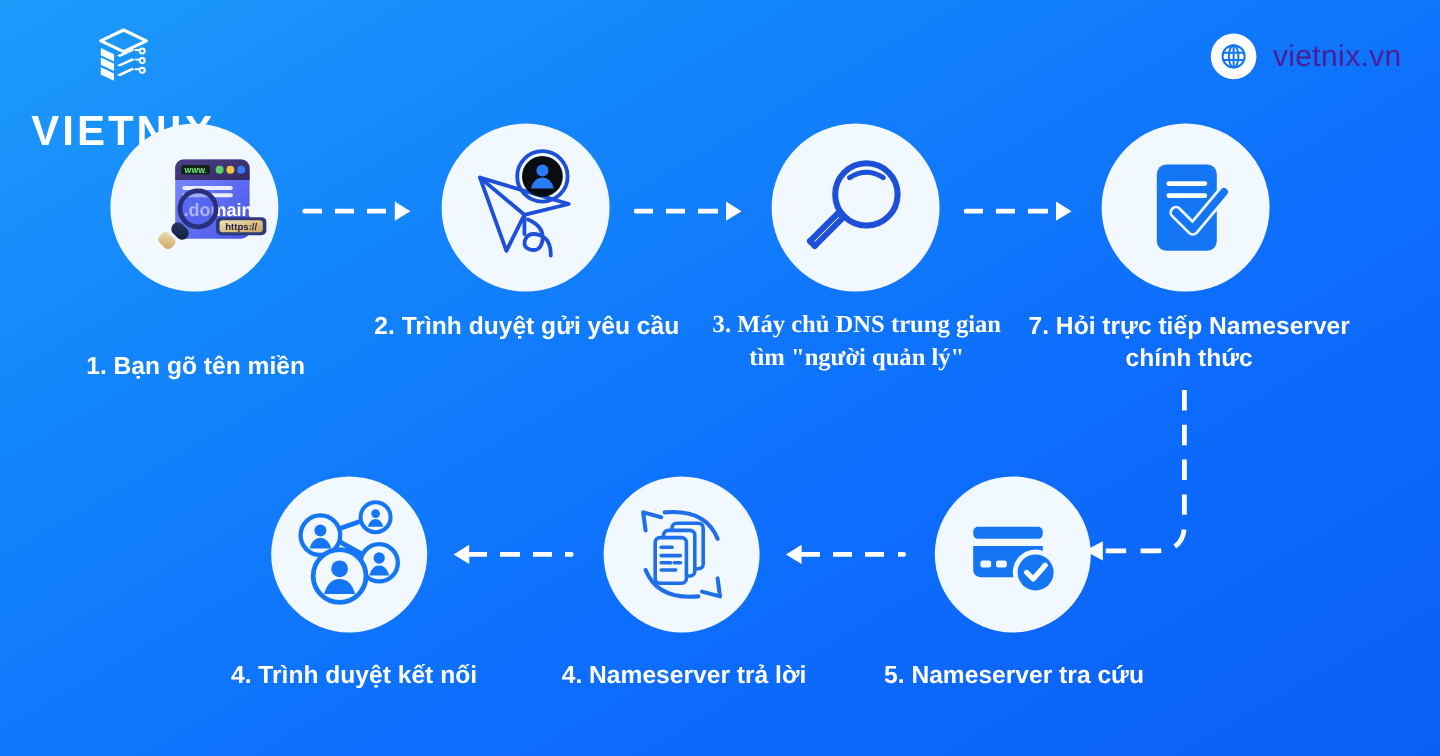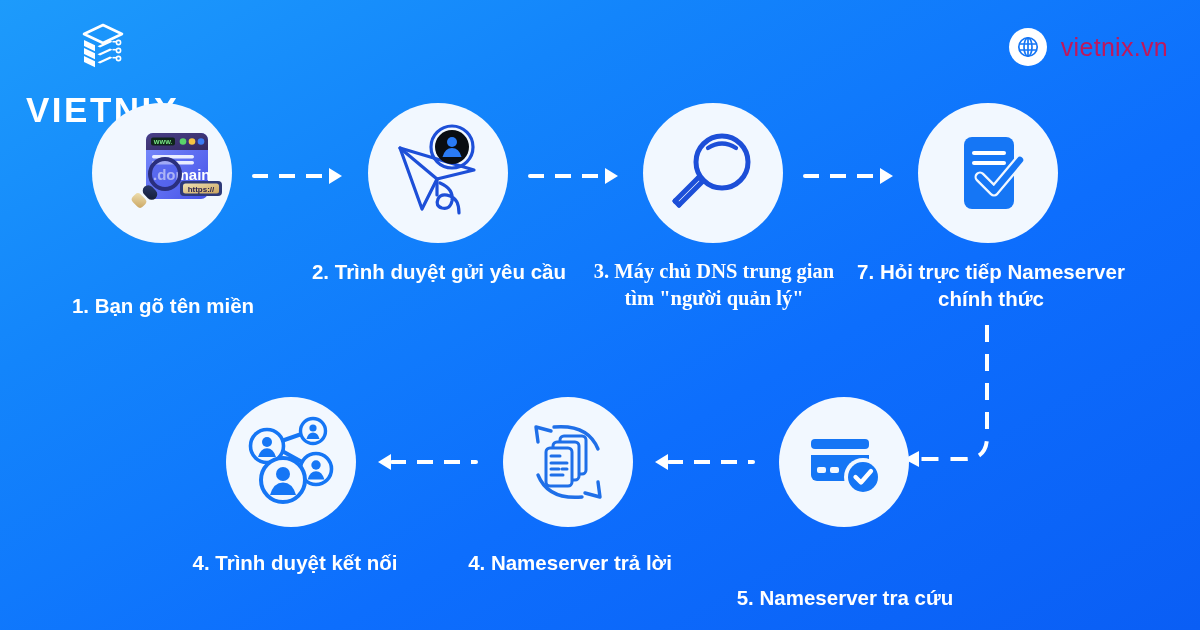--- a/index.html
+++ b/index.html
@@ -16,21 +16,21 @@
   .brand { position:absolute; left:26px; top:18px; display:flex; align-items:center; gap:20px;flex-direction:column; }
   .brand-name {
     font-size:35px; font-weight:700; letter-spacing:2.5px; color:#ffffff;
     font-family:"Liberation Sans", sans-serif;
   }
   .site { position:absolute; right:32px; top:28px; display:flex; align-items:center; gap:14px; }
   .site-globe {
     width:38px; height:38px; border-radius:50%; background:#ffffff;
     display:flex; align-items:center; justify-content:center;
   }
-  .site-url { font-size:25px; color:#be185d; letter-spacing:.3px; }
+  .site-url { font-size:25px; color:#4c1d95; letter-spacing:.3px; }
 
   
   .circle {
     position:absolute; border-radius:50%;
     background:#f2f8ff;
     display:flex; align-items:center; justify-content:center;
   }
   .label {
     position:absolute; text-align:center;
     font-size:20.5px; font-weight:700; line-height:1.32; color:#ffffff;
@@ -46,21 +46,21 @@
   .c5 { left:779px; top:397px; width:130px; height:130px; }
   .c6 { left:503px; top:397px; width:130px; height:130px; }
   .c7 { left:226px; top:397px; width:130px; height:130px; }
 
   
   .l1 { left:32px;  top:258px; width:262px;margin-top:34px; }
   .l2 { left:308px; top:258px; width:262px; }
   .l3 { left:578px; top:258px; width:272px;font-family:Liberation Serif, serif; }
   .l4 { left:853px; top:258px; width:276px; }
   
-  .l5 { left:712px; top:549px; width:266px;margin-top:35px; }
+  .l5 { left:712px; top:549px; width:266px; }
   .l6 { left:437px; top:549px; width:266px; }
   .l7 { left:162px; top:549px; width:266px; }
 
   
   .arrow { position:absolute; height:22px; display:flex; align-items:center; }
   .arrow .dash {
     height:4px; background:transparent; flex:1;
     background-image: repeating-linear-gradient(to right,#ffffff 0 16px, transparent 16px 27px);
     border-radius:2px;
   }

